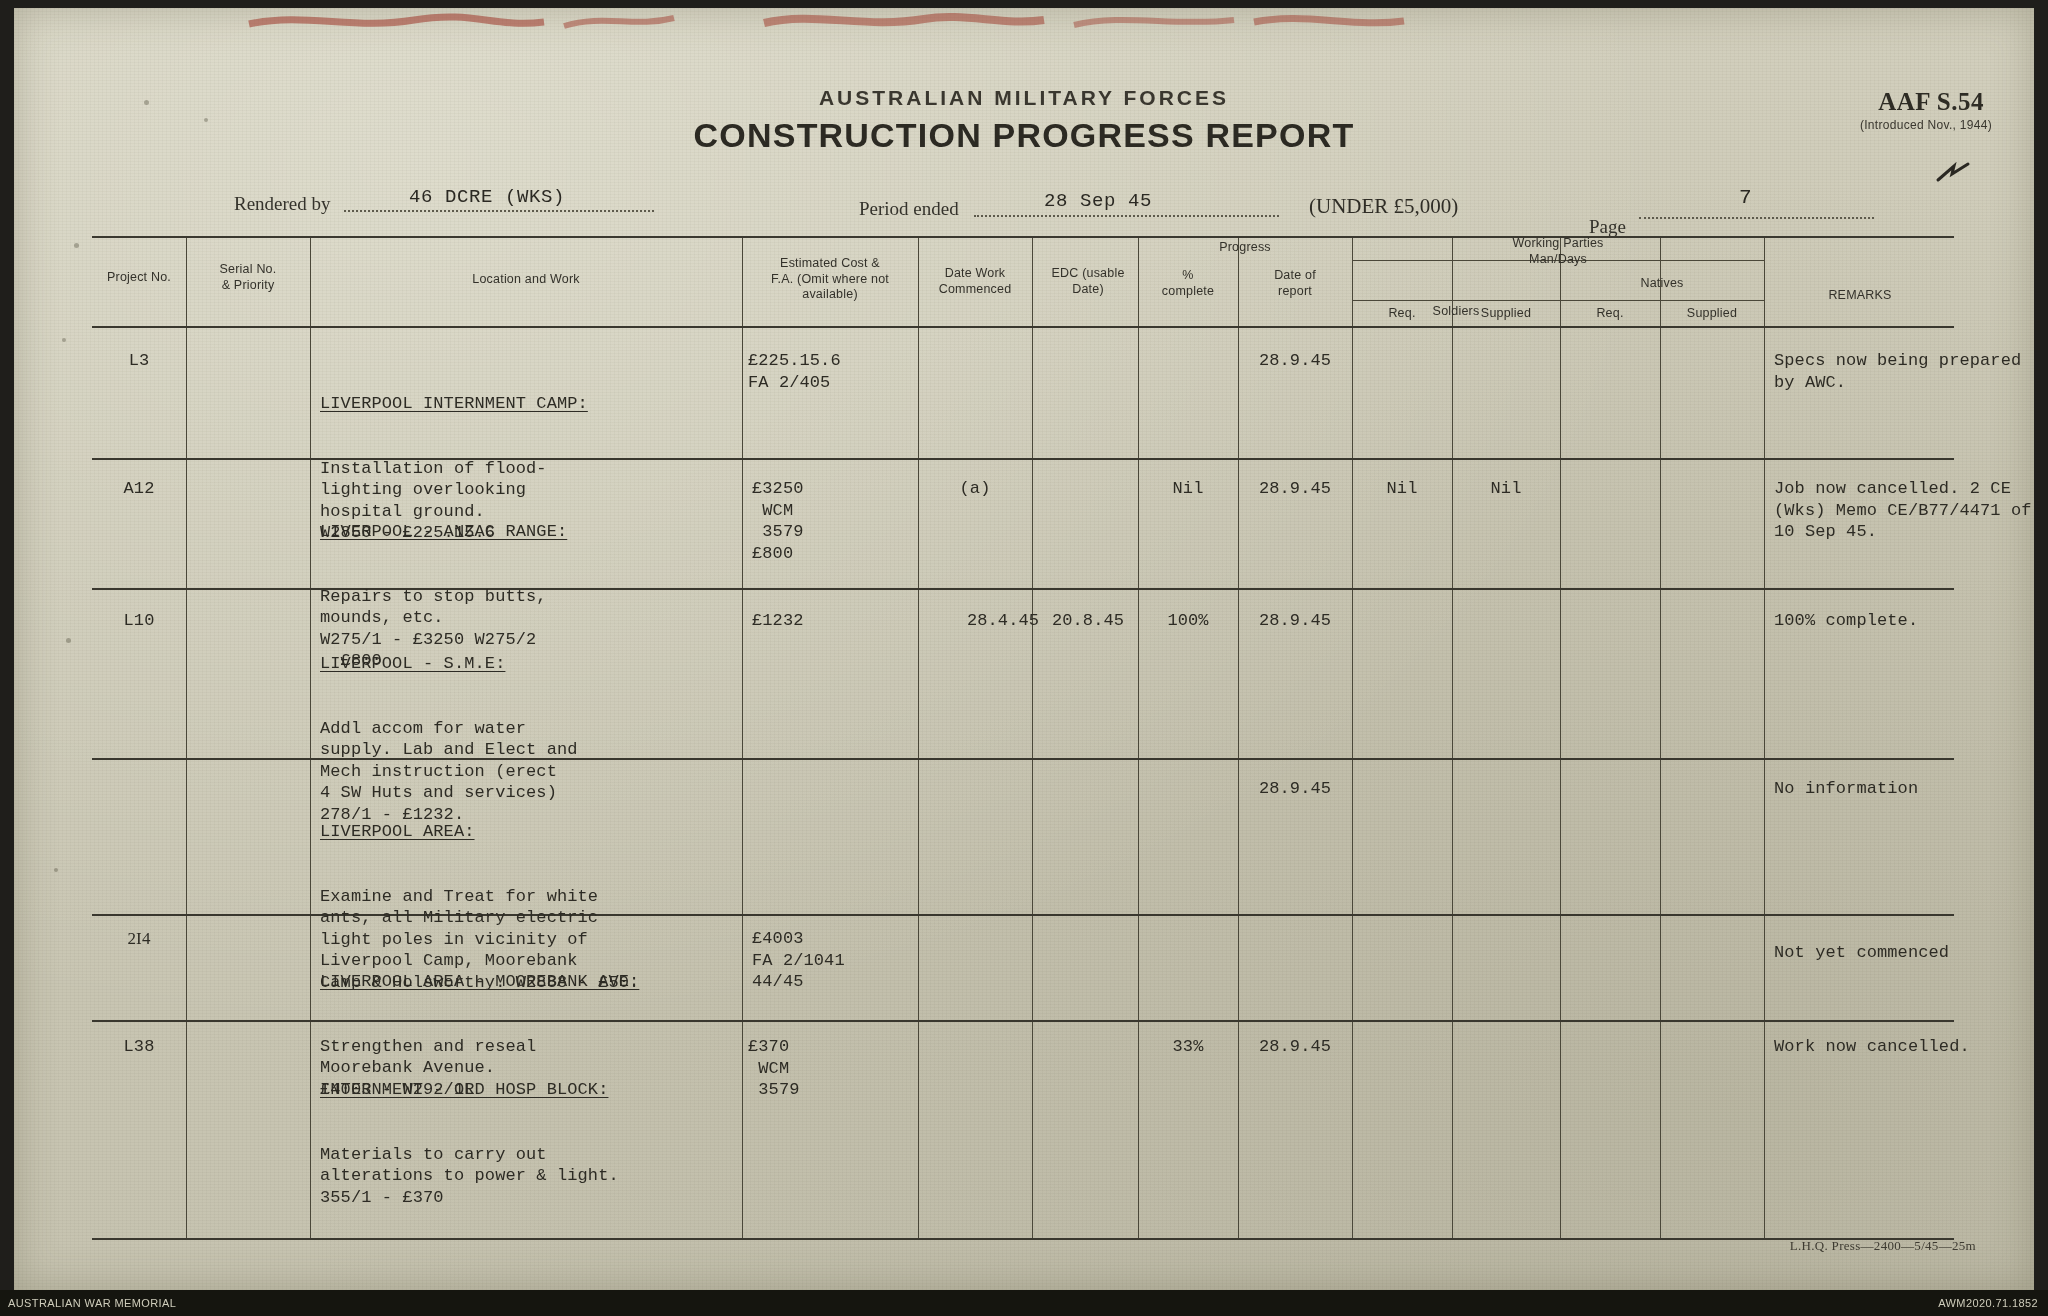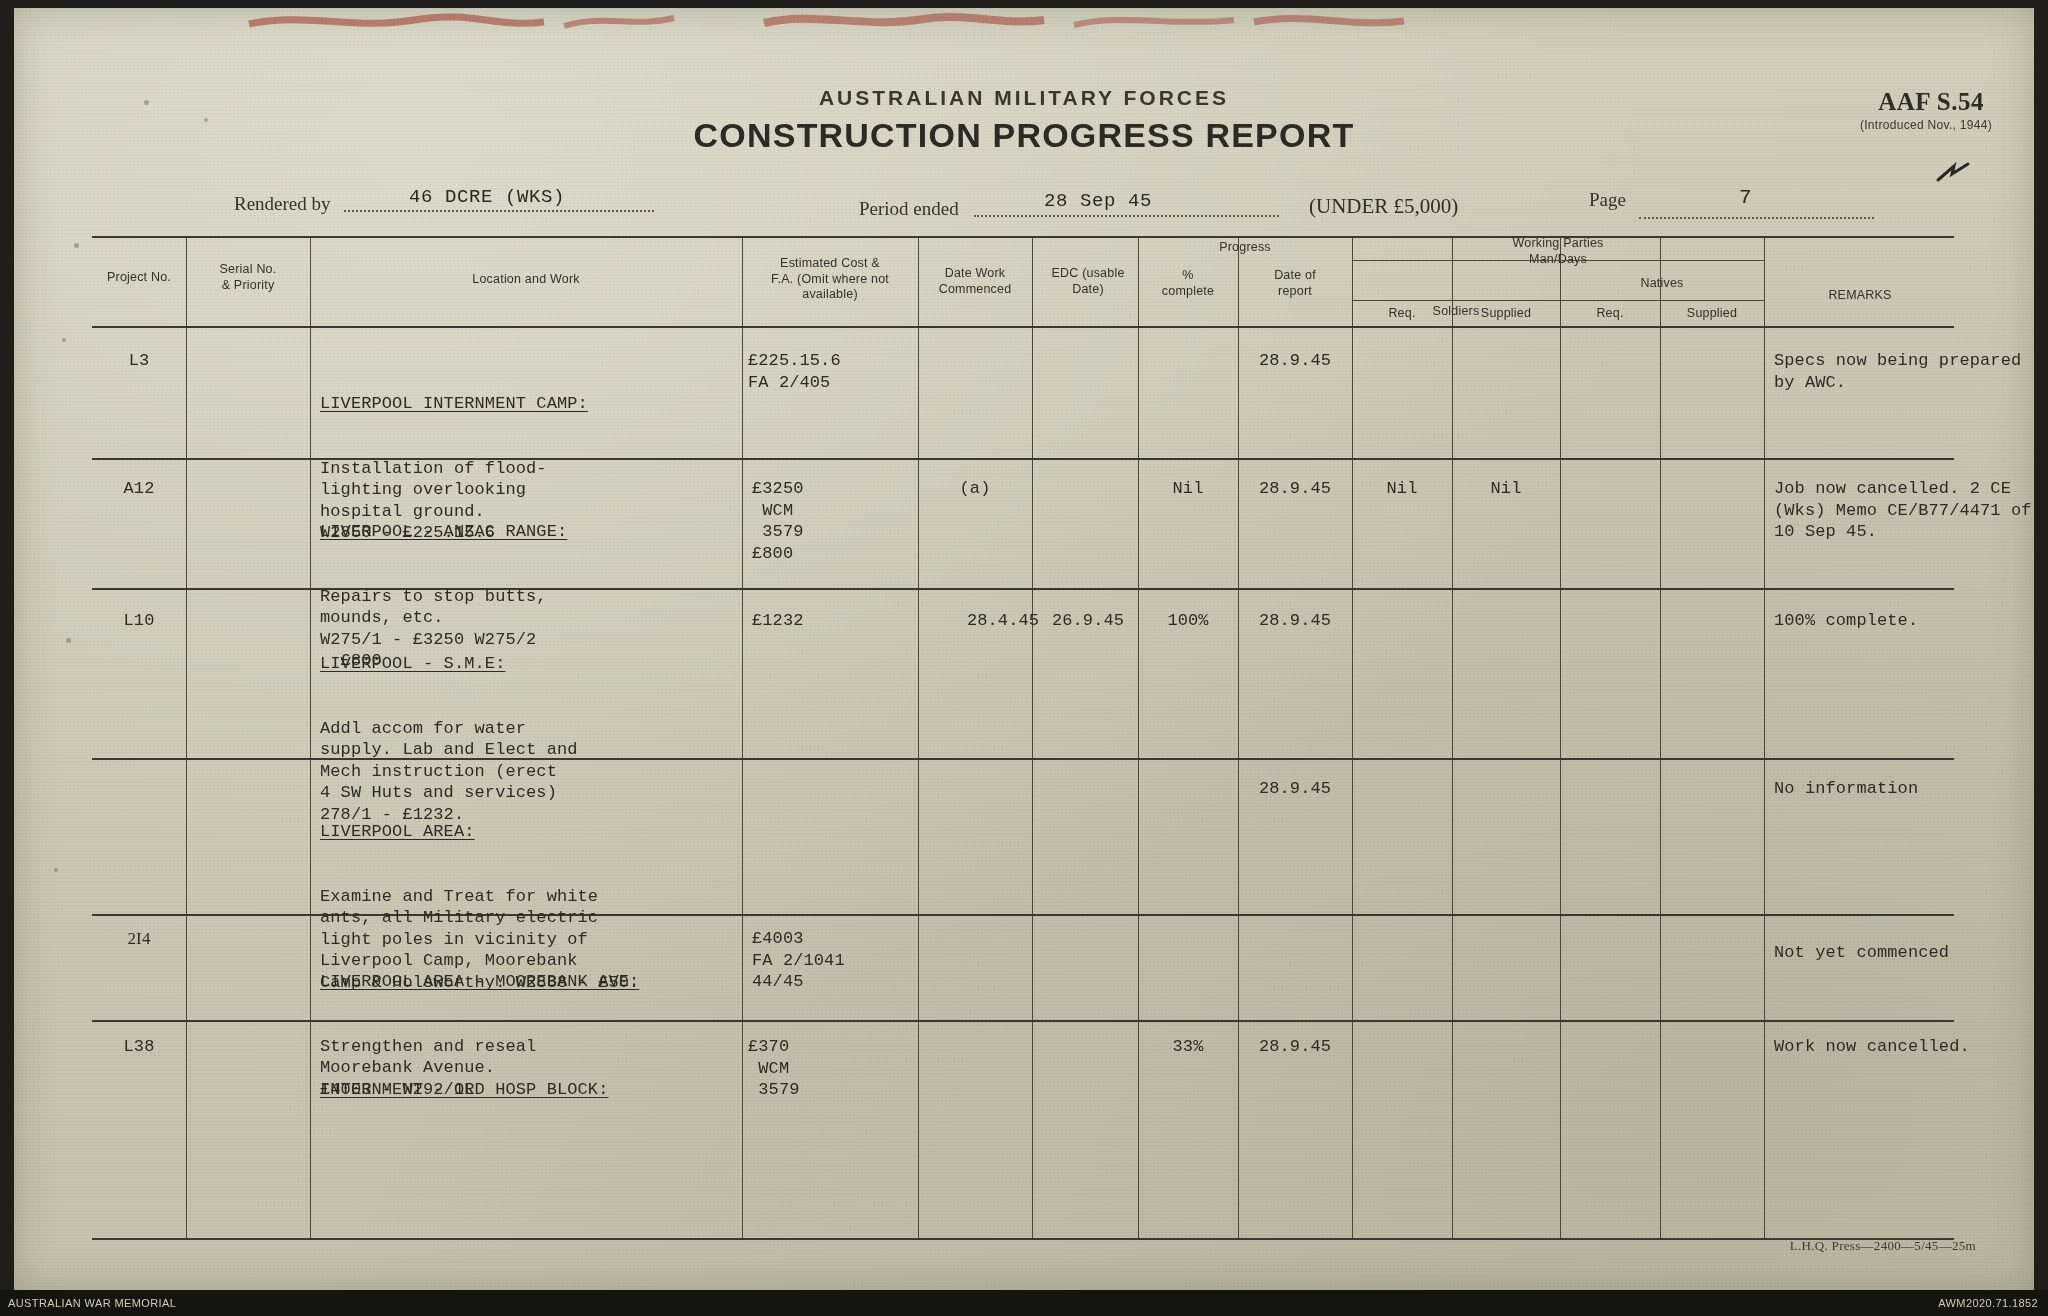--- a/index.html
+++ b/index.html
@@ -264,21 +264,21 @@
     <div class="metalabel" style="left:220px; top:185px;">Rendered by</div>
     <div class="dots" style="left:330px; top:202px; width:310px;"></div>
     <div class="metaval" style="left:395px; top:178px;">46 DCRE (WKS)</div>
 
     <div class="metalabel" style="left:845px; top:190px;">Period ended</div>
     <div class="dots" style="left:960px; top:207px; width:305px;"></div>
     <div class="metaval" style="left:1030px; top:182px;">28 Sep 45</div>
 
     <div id="meta-under" style="left:1295px; top:186px;">(UNDER £5,000)</div>
 
-    <div class="metalabel" style="left:1575px; top:181px;">Page</div>
+    <div class="metalabel" style="left:1575px; top:208px;">Page</div>
     <div class="dots" style="left:1625px; top:209px; width:235px;"></div>
     <div class="metaval" style="left:1725px; top:178px; font-size:21px;">7</div>
 
     <div id="tbl">
 
       <div class="vline" style="left:94px;"></div>
       <div class="vline" style="left:218px;"></div>
       <div class="vline" style="left:650px;"></div>
       <div class="vline" style="left:826px;"></div>
       <div class="vline" style="left:940px;"></div>
@@ -378,21 +378,21 @@
       <div class="cell" style="left:228px; top:372px; width:420px;">
         <span class="loc-title">LIVERPOOL - S.M.E:</span>
         <span class="loc-body">Addl accom for water
 supply. Lab and Elect and
 Mech instruction (erect
 4 SW Huts and services)
 278/1 - £1232.</span>
       </div>
       <div class="cell" style="left:660px; top:372px;">£1232</div>
       <div class="cell center" style="left:828px; top:372px; width:110px;padding-left:28px;">28.4.45</div>
-      <div class="cell center" style="left:946px; top:372px; width:100px;">26.9.45</div>
+      <div class="cell center" style="left:946px; top:372px; width:100px;">20.8.45</div>
       <div class="cell center" style="left:1048px; top:372px; width:96px;">100%</div>
       <div class="cell center" style="left:1148px; top:372px; width:110px;">28.9.45</div>
       <div class="cell center" style="left:1262px; top:372px; width:96px;"></div>
       <div class="cell center" style="left:1362px; top:372px; width:104px;"></div>
       <div class="cell center" style="left:1470px; top:372px; width:96px;"></div>
       <div class="cell center" style="left:1570px; top:372px; width:100px;"></div>
       <div class="cell" style="left:1682px; top:372px;">100% complete.</div>
 
       <div class="cell center" style="left:0px; top:540px; width:94px;"></div>
       <div class="cell" style="left:228px; top:540px; width:430px;">
@@ -430,20 +430,23 @@
       <div class="cell center" style="left:1148px; top:690px; width:110px;"></div>
       <div class="cell center" style="left:1262px; top:690px; width:96px;"></div>
       <div class="cell center" style="left:1362px; top:690px; width:104px;"></div>
       <div class="cell center" style="left:1470px; top:690px; width:96px;"></div>
       <div class="cell center" style="left:1570px; top:690px; width:100px;"></div>
       <div class="cell" style="left:1682px; top:704px;text-align:center;">Not yet commenced</div>
 
       <div class="cell center" style="left:0px; top:798px; width:94px;">L38</div>
       <div class="cell" style="left:228px; top:798px; width:440px;">
         <span class="loc-title">INTERNMENT - OLD HOSP BLOCK:</span>
+        <span class="loc-body">Materials to carry out
+alterations to power &amp; light.
+355/1 - £370</span>
       </div>
       <div class="cell" style="left:656px; top:798px;">£370
  WCM
  3579</div>
       <div class="cell center" style="left:828px; top:798px; width:110px;"></div>
       <div class="cell center" style="left:948px; top:798px; width:96px;"></div>
       <div class="cell center" style="left:1048px; top:798px; width:96px;">33%</div>
       <div class="cell center" style="left:1148px; top:798px; width:110px;">28.9.45</div>
       <div class="cell center" style="left:1262px; top:798px; width:96px;"></div>
       <div class="cell center" style="left:1362px; top:798px; width:104px;"></div>

